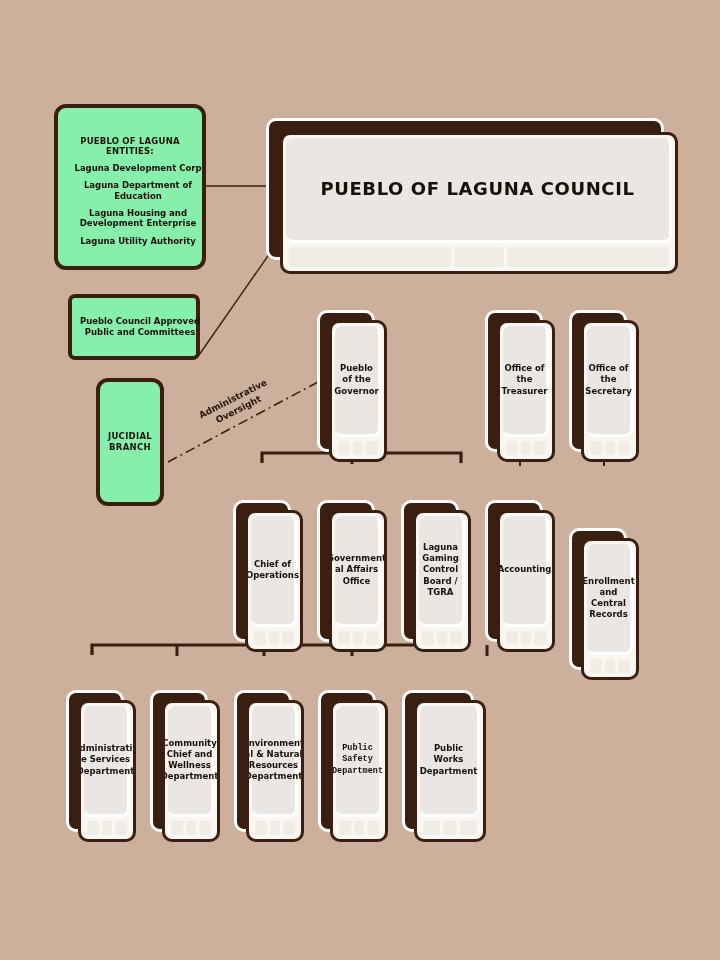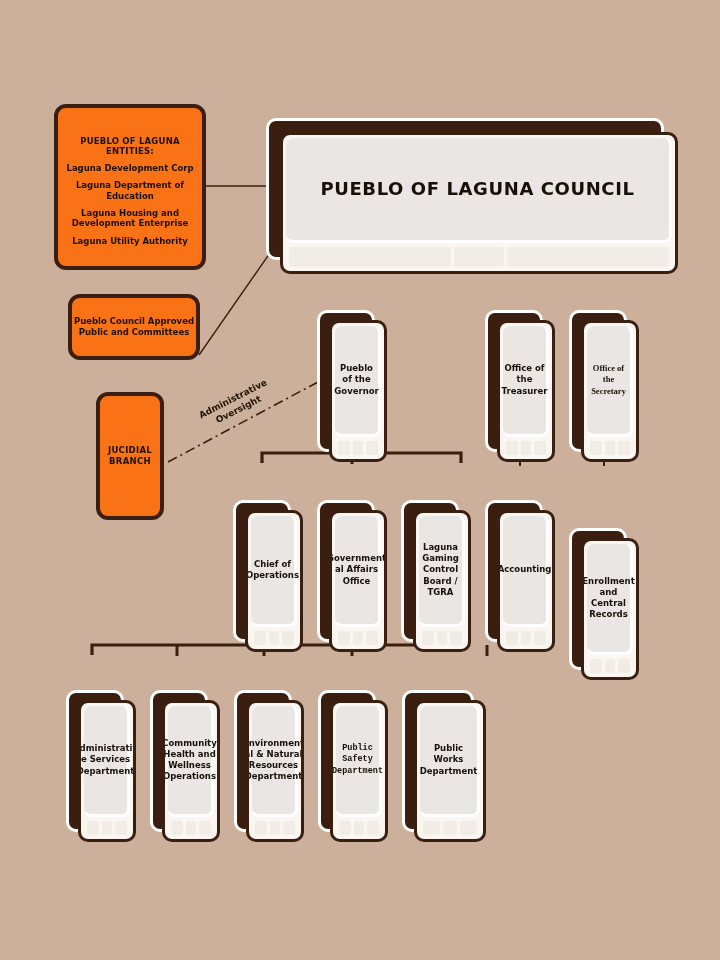--- a/index.html
+++ b/index.html
@@ -16,26 +16,26 @@
   #chart {
     position: relative;
     width: 720px;
     height: 960px;
   }
 
   
   .flatbox {
     position: absolute;
     box-sizing: border-box;
-    background: #f97316;
+    background: #86efac;
     border: 4px solid #3a1f10;
     border-radius: 12px;
     display: flex;
     flex-direction: column;
-    align-items: center;
+    align-items: flex-start;
     justify-content: center;
     text-align: center;
     color: #1a1008;
   }
   .flatbox .line { display: block; width: 100%; }
 
   #entities-box {
     left: 54px; top: 104px; width: 152px; height: 166px;
     justify-content: flex-start;
     padding-top: 28px;
@@ -48,31 +48,31 @@
   }
   #entities-box .ent {
     font-size: 8.5px;
     font-weight: bold;
     line-height: 1.22;
     margin-bottom: 7px;
     padding: 0 8px;
   }
 
   #boards-box {
-    left: 68px; top: 294px; width: 132px; height: 66px;
+    left: 68px; top: 294px; width: 132px; height: 66px; border-radius: 7px;
   }
   #boards-box .line {
     font-size: 8.5px;
     font-weight: bold;
     line-height: 1.3;
     padding: 0 6px;
   }
 
   #judicial-box {
-    left: 96px; top: 392px; width: 68px; height: 128px;
+    left: 96px; top: 378px; width: 68px; height: 128px;
   }
   #judicial-box .line {
     font-size: 8.5px;
     font-weight: bold;
     line-height: 1.35;
     letter-spacing: .3px;
   }
 
   
   .card {
@@ -263,21 +263,21 @@
         <span>Office of the Treasurer</span>
       </div>
       <div class="keys">
         <i></i>
         <i class="narrow"></i>
         <i></i>
       </div>
     </div>
   </div>
 
-  <div class="card" style="left:569px; top:310px; width:70px; height:152px;font-family:Liberation Serif, serif;">
+  <div class="card" style="left:569px; top:310px; width:70px; height:152px;">
     <div class="back"></div>
     <div class="front">
       <div class="panel">
         <span>Office of the Secretary</span>
       </div>
       <div class="keys">
         <i></i>
         <i class="narrow"></i>
         <i></i>
       </div>
@@ -365,21 +365,21 @@
         <i class="narrow"></i>
         <i></i>
       </div>
     </div>
   </div>
 
   <div class="card" style="left:150px; top:690px; width:70px; height:152px;">
     <div class="back"></div>
     <div class="front">
       <div class="panel">
-        <span>Community Health and Wellness Operations</span>
+        <span>Community Chief and Wellness Department</span>
       </div>
       <div class="keys">
         <i></i>
         <i class="narrow"></i>
         <i></i>
       </div>
     </div>
   </div>
 
   <div class="card" style="left:234px; top:690px; width:70px; height:152px;">

